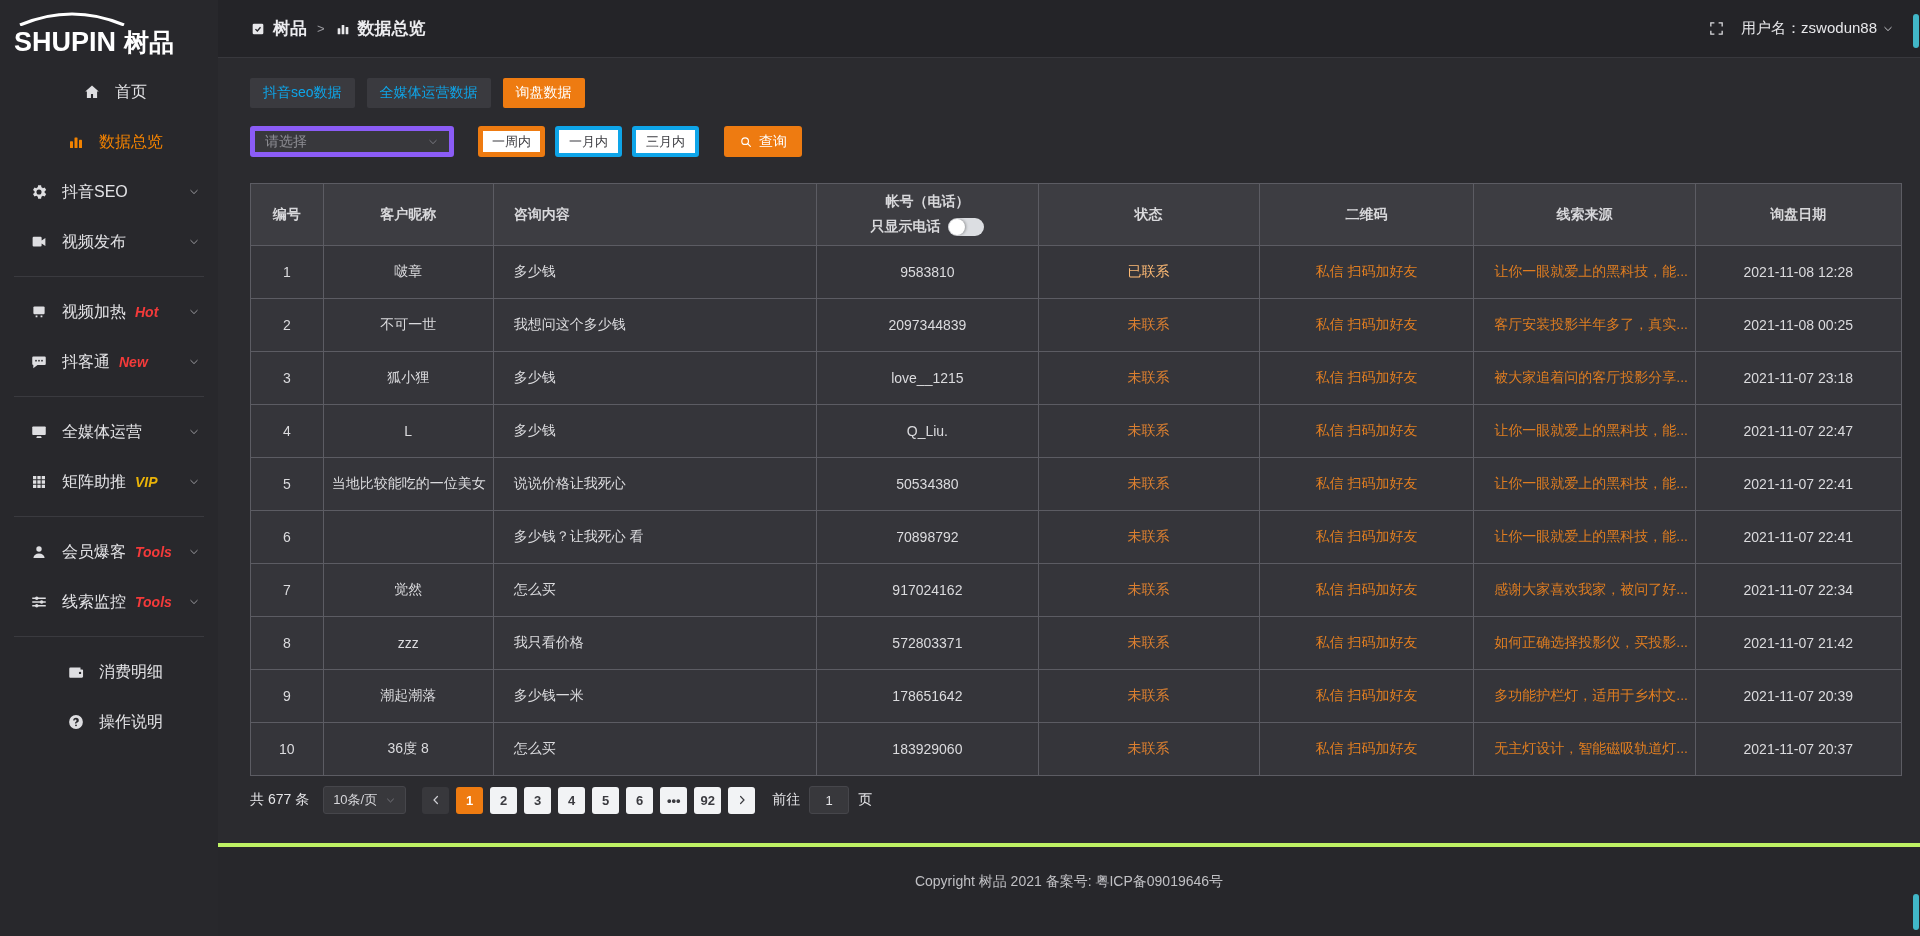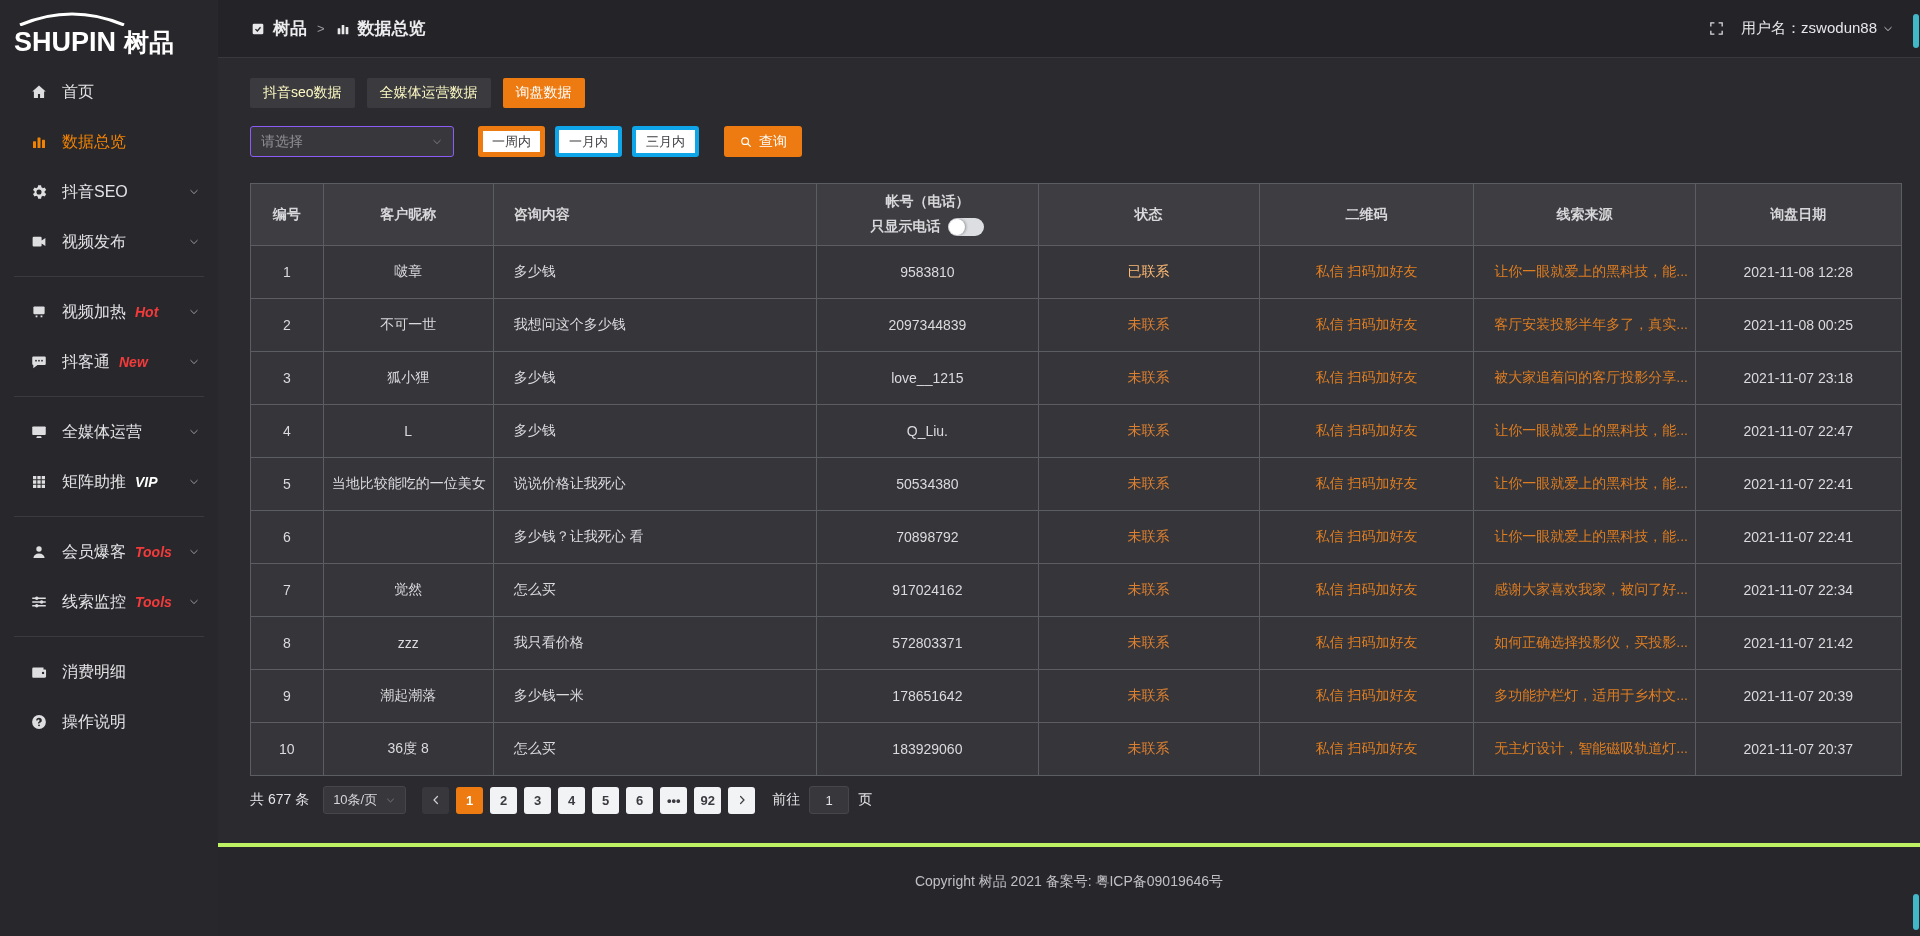--- a/index.html
+++ b/index.html
@@ -9,21 +9,21 @@
 
   
   .sidebar { width:218px; flex:none; background:#28282c; color:#e3e3e6; }
   .logo { padding:12px 0 0 14px; cursor:default; }
   .logo-arc { display:block; margin-left:2px; }
   .logo-row { display:flex; align-items:baseline; }
   .logo-en { font-size:27px; font-weight:900; color:#fff; }
   .logo-zh { font-size:25px; font-weight:700; color:#fff; margin-left:8px; }
   nav ul { list-style:none; margin-top:8px; }
   .nav-item { position:relative; height:50px; display:flex; align-items:center;
-    padding:0 18px 0 30px; font-size:16px; cursor:pointer; color:#e3e3e6; }
+    padding:0 18px 0 30px; font-size:16px; cursor:pointer; color:#e3e3e6;justify-content:center; }
   .icon-slot { display:inline-block; }
   .icon-slot svg { width:100%; height:100%; display:block; }
   .nav-item .nav-ico { width:18px; height:18px; margin-right:14px; color:#dedee1; }
   .nav-item.active, .nav-item.active .nav-ico { color:#f28200; }
   .nav-badge { font-style:italic; font-weight:bold; font-size:14px; margin-left:9px; }
   .nav-caret { width:12px; height:12px; margin-left:auto; color:#97979c; }
   .divider-after { margin-bottom:20px; }
   .divider-after::after { content:""; position:absolute; left:14px; right:14px;
     bottom:-10px; height:1px; background:#3a3a3f; }
 
@@ -38,26 +38,26 @@
   .bc-sep { color:#9b9ba0; font-size:13px; font-weight:normal; margin:0 3px; }
   .topbar-right { margin-left:auto; display:flex; align-items:center; gap:16px;
     color:#e7e7ea; font-size:15px; }
   .fullscreen-btn { width:17px; height:17px; color:#dcdcdf; cursor:pointer; }
   .user-dd { display:flex; align-items:center; gap:5px; cursor:pointer; }
   .user-caret { width:12px; height:12px; color:#c6c6ca; }
 
   .content { flex:1; padding:20px 18px 0 32px; }
 
   .tabs { display:flex; gap:12px; }
-  .tab { height:30px; padding:0 13px; background:#3a3a3f; color:#fef9c3; font-size:14px;
+  .tab { height:30px; padding:0 13px; background:#3a3a3f; color:#0ea5e9; font-size:14px;
     border:none; border-radius:2px; cursor:pointer; font-family:inherit; }
   .tab.active { background:#ee7b11; color:#fff; }
 
   .filters { display:flex; align-items:center; margin-top:18px; }
-  .select { width:204px; height:31px; background:#38383c; border:1px solid #8b5cf6;
+  .select { width:204px; height:31px; background:#38383c; border:5px solid #8b5cf6;
     border-radius:3px; display:flex; align-items:center; padding:0 10px;
     color:#8e8e94; font-size:14px; cursor:pointer; }
   .select-caret { margin-left:auto; width:12px; height:12px; color:#797980; }
   .range-btn { height:31px; padding:0 10px; margin-left:10px; background:#fff; color:#3c3c41;
     font-size:13px; border:4px solid #0ea5e9; border-radius:3px; cursor:pointer; font-family:inherit; }
   .filters .range-btn:first-of-type { margin-left:24px; }
   .range-btn.active { border-color:#ee7b11; box-shadow:inset 0 0 0 1px #ee7b11; }
   .query-btn { height:31px; padding:0 15px; margin-left:25px; background:#ee7b11; color:#fff;
     font-size:14px; border:none; border-radius:3px; display:flex; align-items:center; gap:6px;
     cursor:pointer; font-family:inherit; }
@@ -229,21 +229,21 @@
             </span>
           </li>
 
           <li class="nav-item divider-after">
             <span class="icon-slot nav-ico">
               <svg viewBox="0 0 24 24" fill="currentColor" aria-hidden="true">
                 <path d="M4 4h4.4v4.4H4zM9.8 4h4.4v4.4H9.8zM15.6 4H20v4.4h-4.4zM4 9.8h4.4v4.4H4zM9.8 9.8h4.4v4.4H9.8zM15.6 9.8H20v4.4h-4.4zM4 15.6h4.4V20H4zM9.8 15.6h4.4V20H9.8zM15.6 15.6H20V20h-4.4z"></path>
               </svg>
             </span>
             <span class="nav-label">矩阵助推</span>
-            <span class="nav-badge" style="color: #ffffff;">VIP</span>
+            <span class="nav-badge" style="color: #eab308;">VIP</span>
             <span class="icon-slot nav-caret">
               <svg viewBox="0 0 24 24" fill="currentColor" aria-hidden="true">
                 <path d="M5.5 8.8 12 15.2l6.5-6.4" fill="none" stroke="currentColor" stroke-width="2" stroke-linecap="round"></path>
               </svg>
             </span>
           </li>
 
           <li class="nav-item">
             <span class="icon-slot nav-ico">
               <svg viewBox="0 0 24 24" fill="currentColor" aria-hidden="true">

